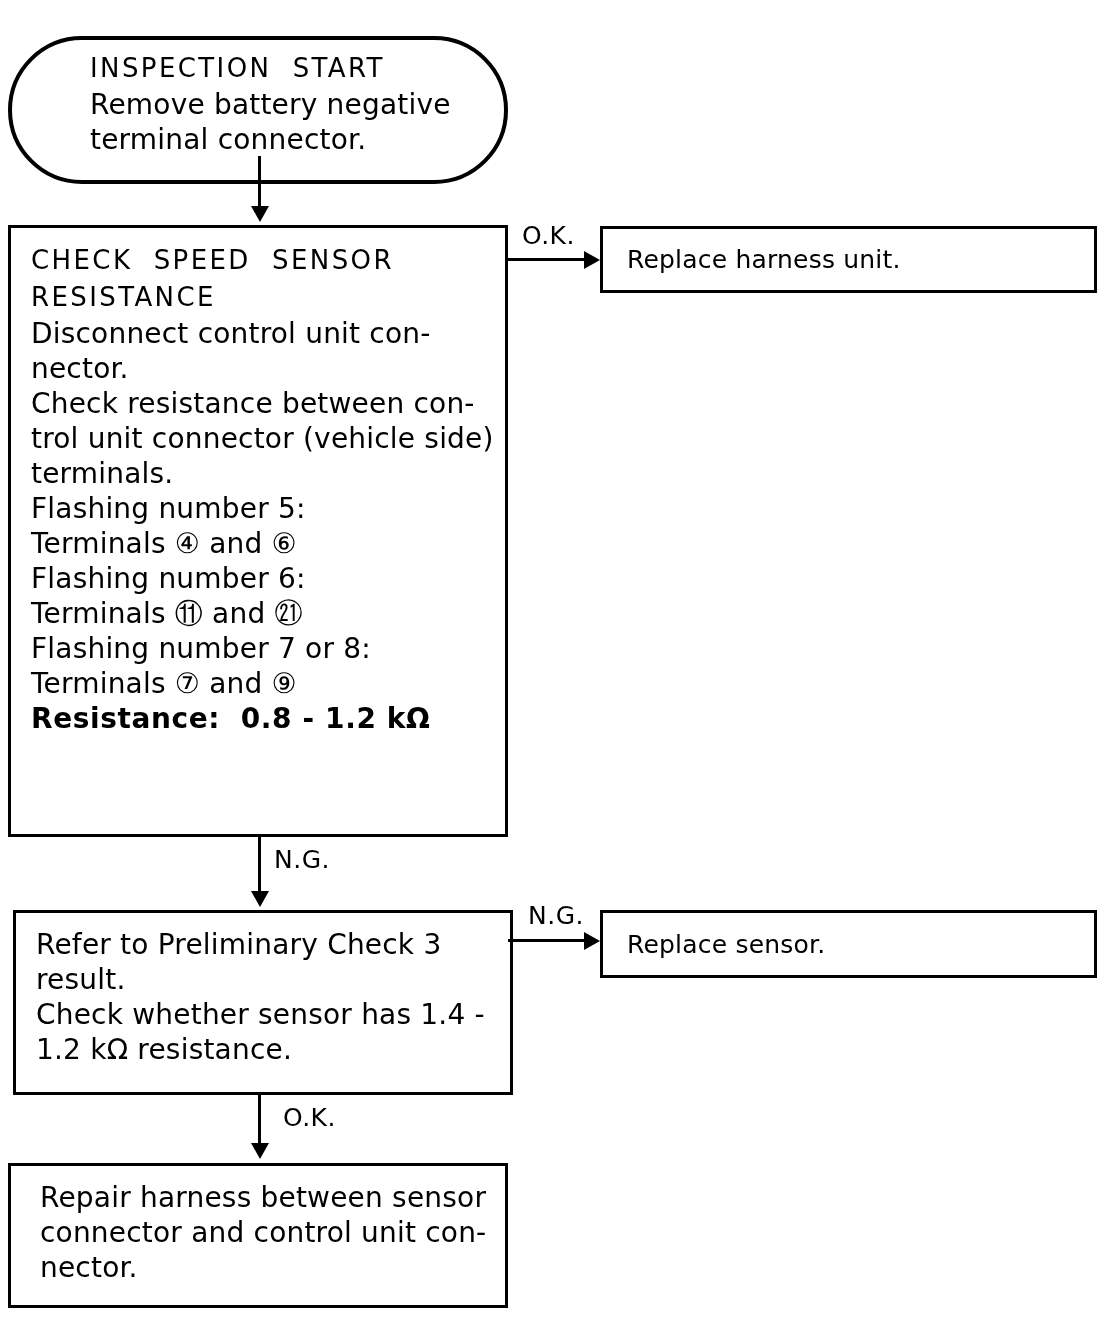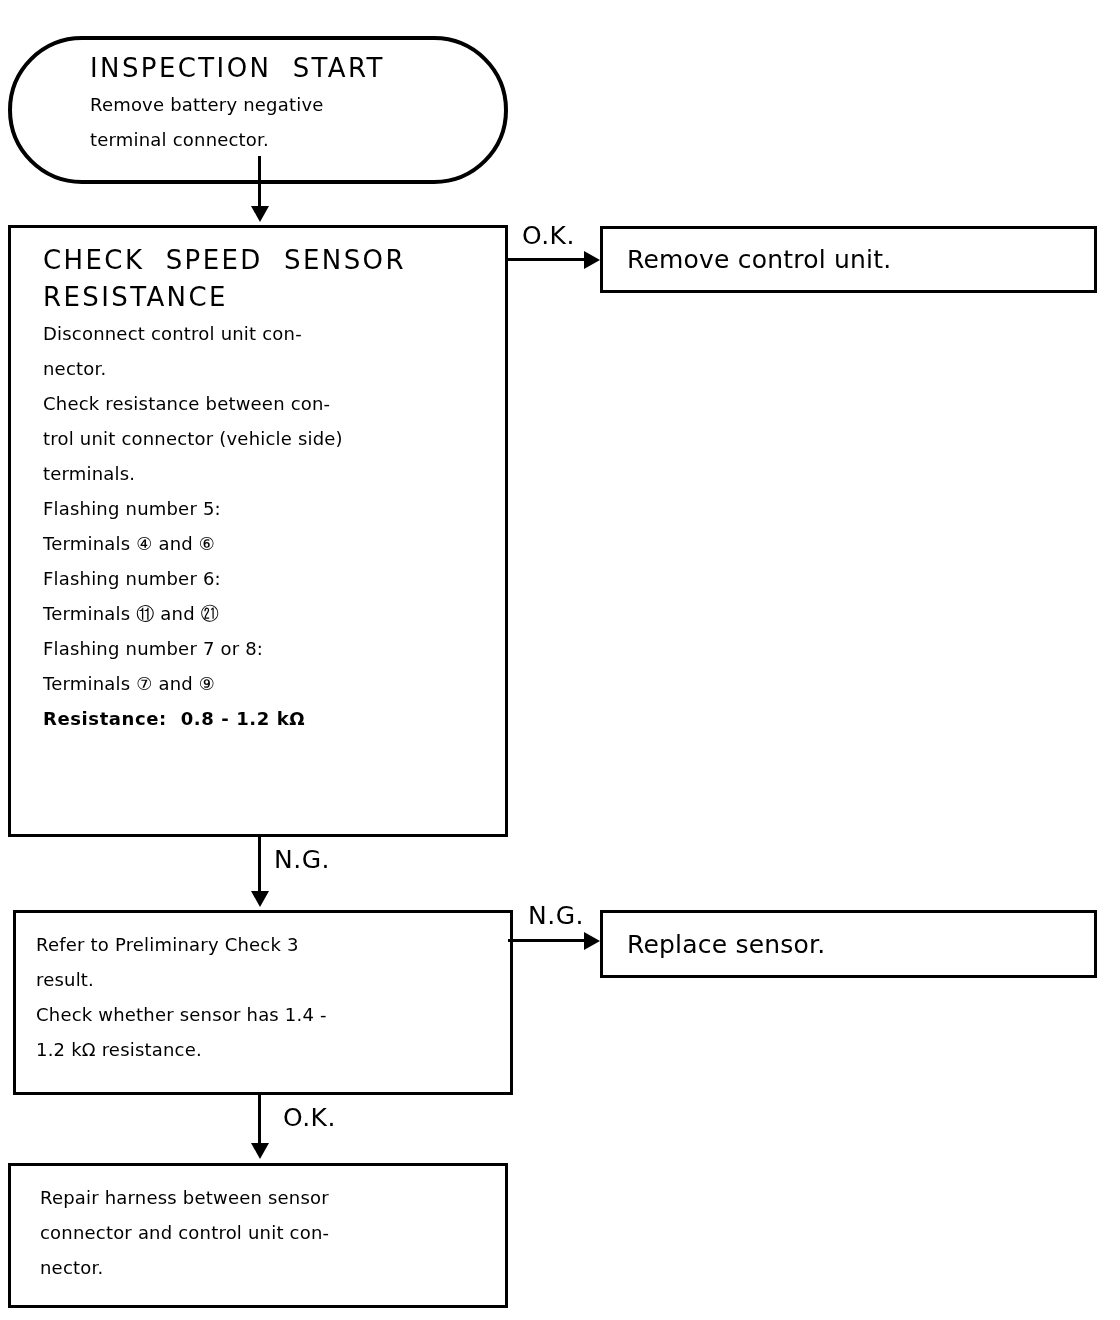--- a/index.html
+++ b/index.html
@@ -33,21 +33,21 @@
   }
 
   .node-body {
     padding: 6px 20px 0 20px;
   }
   .node.oval .node-body {
     padding: 10px 20px 0 78px;
   }
 
   .line {
-    font-size: 18px;
+    font-size: 28px;
     line-height: 35px;
     letter-spacing: 0.2px;
     white-space: pre;
   }
   .line.head {
     font-size: 26px;
     letter-spacing: 2.4px;
     line-height: 37px;
   }
   .line.bold {
@@ -112,21 +112,21 @@
       <div class="line head">INSPECTION  START</div>
       <div class="line">Remove battery negative</div>
       <div class="line">terminal connector.</div>
     </div>
   </div>
 
   <div class="conn-v" style="left:258px; top:156px; height:52px;"></div>
   <div class="arrow-down" style="left:251px; top:206px;"></div>
 
   <div class="node" style="left:8px; top:225px; width:500px; height:612px;">
-    <div class="node-body" style="padding-top:14px;margin-left:12px;">
+    <div class="node-body" style="padding-top:14px;">
       <div class="line head">CHECK  SPEED  SENSOR</div>
       <div class="line head">RESISTANCE</div>
       <div class="line">Disconnect control unit con-</div>
       <div class="line">nector.</div>
       <div class="line">Check resistance between con-</div>
       <div class="line">trol unit connector (vehicle side)</div>
       <div class="line">terminals.</div>
       <div class="line">Flashing number 5:</div>
       <div class="line">Terminals ④ and ⑥</div>
       <div class="line">Flashing number 6:</div>
@@ -136,21 +136,21 @@
       <div class="line bold">Resistance:  0.8 - 1.2 kΩ</div>
     </div>
   </div>
 
   <div class="conn-h" style="left:508px; top:258px; width:78px;"></div>
   <div class="arrow-right" style="left:584px; top:251px;"></div>
   <div class="edge-label" style="left:522px; top:223px;">O.K.</div>
 
   <div class="node single" style="left:600px; top:226px; width:497px; height:67px;">
     <div class="node-body">
-      <div class="line oneline">Remove control unit.</div>
+      <div class="line oneline">Replace harness unit.</div>
     </div>
   </div>
 
   <div class="conn-v" style="left:258px; top:837px; width:3px; height:56px;"></div>
   <div class="arrow-down" style="left:251px; top:891px;"></div>
   <div class="edge-label" style="left:274px; top:847px;">N.G.</div>
 
   <div class="node" style="left:13px; top:910px; width:500px; height:185px;">
     <div class="node-body" style="padding-top:14px;">
       <div class="line">Refer to Preliminary Check 3</div>

